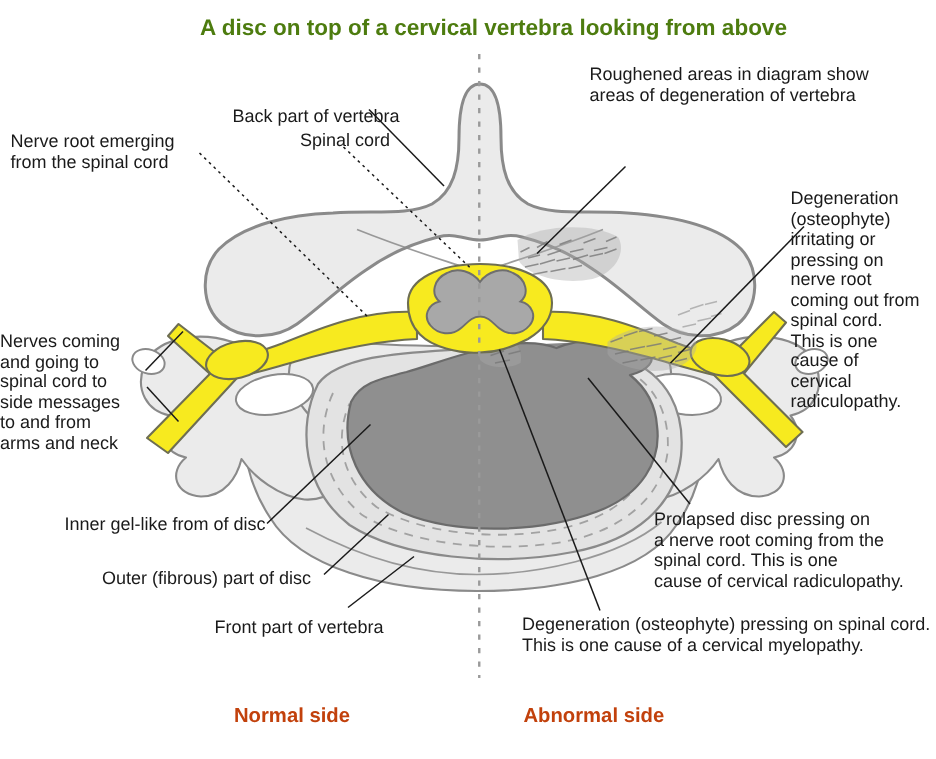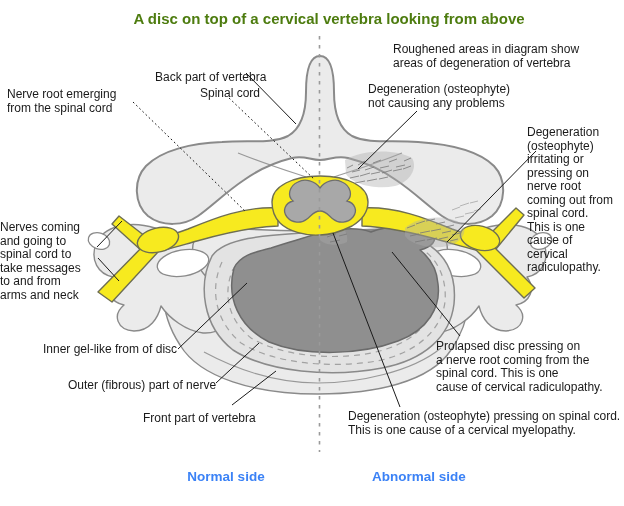--- a/index.html
+++ b/index.html
@@ -20,22 +20,22 @@
   .lbl{
     position:absolute;font-size:12px;line-height:13.5px;color:var(--text);
     white-space:pre-line;
   }
   .ctr{text-align:left;}
   .title{
     position:absolute;font-size:15px;font-weight:bold;text-align:center;
     white-space:nowrap;color:#4d7c0f;
   }
   .side{
-    position:absolute;font-size:13.5px;font-weight:bold;text-align:center;
-    white-space:nowrap;color:#3b82f6;
+    position:absolute;font-size:13.5px;font-weight:bold;text-align:left;
+    white-space:nowrap;color:#c2410c;
   }
   
   .bone{fill:var(--bone-light);stroke:var(--bone-outline);stroke-width:2;stroke-linejoin:round;}
   .bone-thin{fill:var(--bone-light);stroke:var(--bone-outline);stroke-width:1.4;stroke-linejoin:round;}
   .contour{fill:none;stroke:var(--bone-outline);stroke-width:1.1;opacity:.85;}
   .hole{fill:#fff;stroke:var(--bone-outline);stroke-width:1.3;}
   .ring{fill:var(--disc-ring);stroke:#8a8a8a;stroke-width:1.5;}
   .hatch{fill:none;stroke:#9a9a9a;stroke-width:1.2;stroke-dasharray:6 5;opacity:.9;}
   .gel{fill:var(--disc-gel);stroke:#6b6b6b;stroke-width:1.5;stroke-linejoin:round;}
   .nerve{fill:var(--nerve-yellow);stroke:#6e6e52;stroke-width:1.4;stroke-linejoin:round;}
@@ -138,29 +138,27 @@
   <div class="lbl" style="left:155px;top:55px;margin-top:16px;">Back part of vertebra</div>
 
   <div class="lbl" style="left:167px;top:87px;margin-left:33px;">Spinal cord</div>
 
   <div class="lbl" style="left:7px;top:88px;">Nerve root emerging
 from the spinal cord</div>
 
   <div class="lbl ctr" style="left:0px;top:221px;width:100px;">Nerves coming
 and going to
 spinal cord to
-take messages
+side messages
 to and from
 arms and neck</div>
 
   <div class="lbl ctr" style="left:393px;top:43px;width:200px;">Roughened areas in diagram show
 areas of degeneration of vertebra</div>
 
-  <div class="lbl ctr" style="left:368px;top:83px;width:145px;">Degeneration (osteophyte)
-not causing any problems</div>
 
   <div class="lbl ctr" style="left:527px;top:126px;width:100px;">Degeneration
 (osteophyte)
 irritating or
 pressing on
 nerve root
 coming out from
 spinal cord.
 This is one
 cause of
@@ -170,21 +168,21 @@
   <div class="lbl ctr" style="left:436px;top:340px;width:200px;">Prolapsed disc pressing on
 a nerve root coming from the
 spinal cord. This is one
 cause of cervical radiculopathy.</div>
 
   <div class="lbl ctr" style="left:348px;top:410px;width:276px;">Degeneration (osteophyte) pressing on spinal cord.
 This is one cause of a cervical myelopathy.</div>
 
   <div class="lbl" style="left:43px;top:343px;">Inner gel-like from of disc</div>
 
-  <div class="lbl" style="left:68px;top:379px;">Outer (fibrous) part of nerve</div>
+  <div class="lbl" style="left:68px;top:379px;">Outer (fibrous) part of disc</div>
 
   <div class="lbl" style="left:143px;top:412px;">Front part of vertebra</div>
 
   <div class="side" style="left:156px;top:469px;width:140px;">Normal side</div>
 
   <div class="side" style="left:349px;top:469px;width:140px;">Abnormal side</div>
 
 </div>
 
 </body></html>

